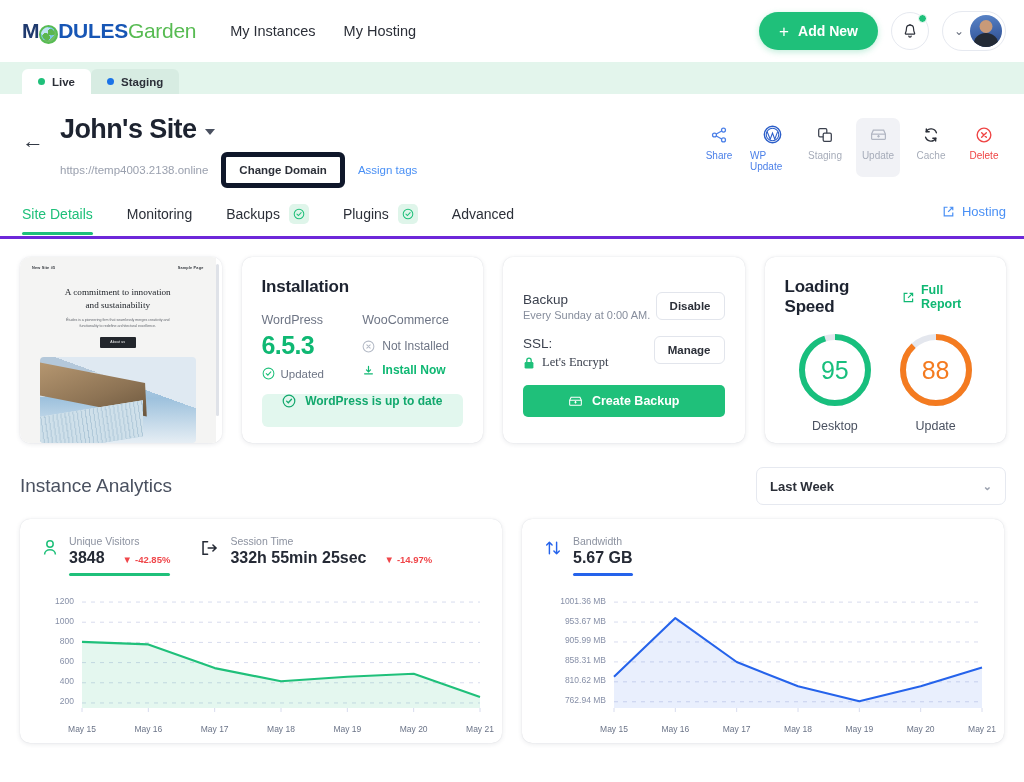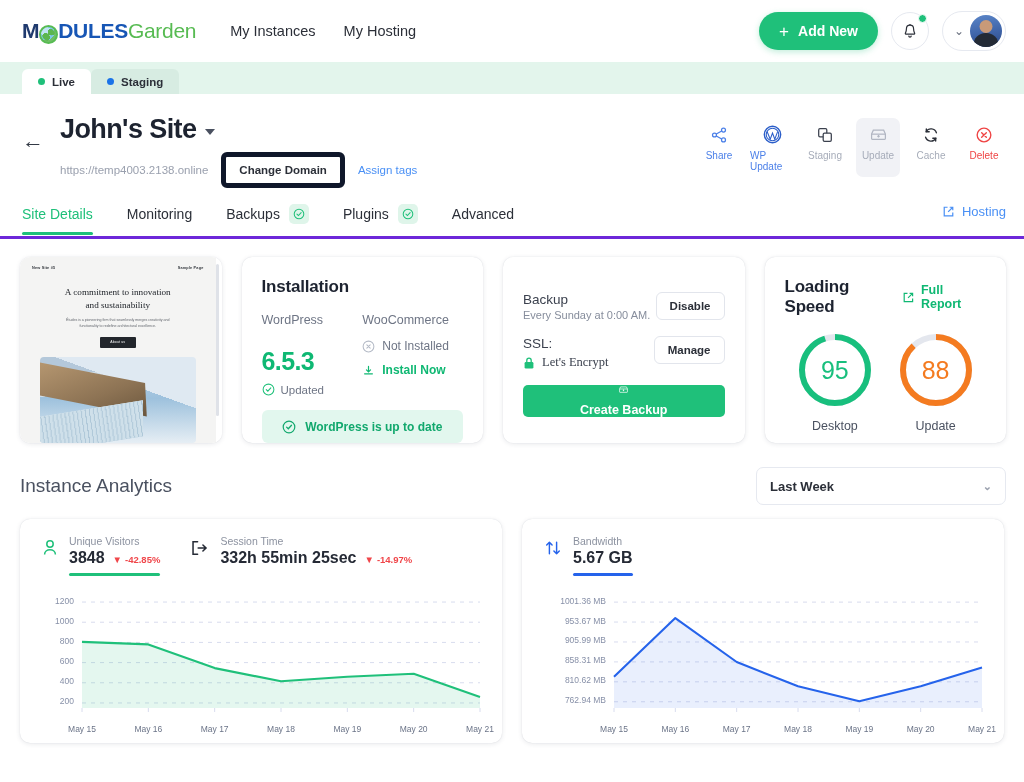--- a/index.html
+++ b/index.html
@@ -216,46 +216,46 @@
   .prev-scroll {
     position: absolute; right: 3px; top: 7px; width: 3px; height: 152px;
     background: #dfe2e8; border-radius: 2px;
   }
 
   
   .inst-card { padding: 20px 20px 18px; height: 186px; }
   .inst-grid { display: flex; margin-top: 16px; }
   .inst-col { width: 50%; }
   .inst-lbl { font-size: 12.5px; color: #6e7585; }
-  .inst-ver { font-size: 25px; font-weight: 700; color: #0fb873; margin-top: 20px; letter-spacing: -0.6px; }
+  .inst-ver { font-size: 25px; font-weight: 700; color: #0fb873; margin-top: 4px; letter-spacing: -0.6px; }
   .inst-note { font-size: 11.5px; color: #6e7585; margin-top: 7px; display: flex; align-items: center; gap: 6px; }
   .inst-state { font-size: 12px; color: #6e7585; margin-top: 12px; display: flex; align-items: center; gap: 7px; }
   .inst-link { font-size: 12px; color: #0fb873; font-weight: 700; margin-top: 10px; display: flex; align-items: center; gap: 7px; cursor: pointer; }
   .uptodate {
     margin-top: 14px; height: 33px; background: #e2f7ee; border-radius: 6px;
-    display: flex; align-items: center; justify-content: center; gap: 9px;
+    display: flex; align-items: flex-start; justify-content: center; gap: 9px;
     font-size: 12px; font-weight: 700; color: #12a86d; cursor: pointer;
   }
 
   
   .sec-card { padding: 20px 20px 18px; height: 186px; }
   .sec-row { display: flex; align-items: flex-start; margin-top: 15px; }
   .sec-row .txt { flex: 1; }
   .sec-t { font-size: 13.5px; color: #3b414e; }
   .sec-s { font-size: 11px; color: #868d9c; margin-top: 2px; }
   .sec-ssl { font-size: 12.5px; color: #3b414e; display: flex; align-items: center; gap: 7px; margin-top: 4px; font-family: Liberation Serif, serif; }
   .sec-btn {
     border: 1px solid #e2e5ec; background: #fff; border-radius: 6px;
     padding: 7px 13px; font-size: 11.5px; font-weight: 700; color: #2b2f38;
     cursor: pointer; font-family: inherit; min-width: 62px;
   }
   .create-bkp {
     margin-top: 15px; height: 32px; background: #1fc07a; border: none; border-radius: 5px;
     width: 100%; color: #fff; font-size: 12.5px; font-weight: 700; cursor: pointer;
-    display: flex; align-items: center; justify-content: center; gap: 9px; font-family: inherit; flex-direction: column;
+    display: flex; align-items: center; justify-content: center; gap: 9px; font-family: inherit;
   }
 
   
   .spd-card { padding: 20px 20px 14px; height: 186px; }
   .spd-head { display: flex; align-items: center; }
   .full-report {
     margin-left: auto; font-size: 12.5px; color: #0fb873; font-weight: 700;
     display: flex; align-items: center; gap: 6px; cursor: pointer;
   }
   .gauges { display: flex; justify-content: space-around; margin-top: 14px; }
@@ -286,21 +286,21 @@
     background: #fff; border-radius: 10px; padding: 16px 14px 8px;
     box-shadow: 0 1px 5px rgba(25,35,65,.10), 0 0 1px rgba(25,35,65,.16);
     height: 224px;
   }
   .chart-card.left { width: 482px; }
   .chart-card.right { width: 482px; }
   .metrics { display: flex; gap: 30px; padding-left: 8px; }
   .metric { display: flex; gap: 11px; align-items: flex-start; }
   .metric .mi { padding-top: 4px; }
   .m-lbl { font-size: 10.5px; color: #8c92a0; }
-  .m-val { font-size: 16px; font-weight: 700; color: #252a35; margin-top: 2px; display: flex; align-items: baseline; gap: 8px; }
+  .m-val { font-size: 16px; font-weight: 700; color: #252a35; margin-top: 2px; display: flex; align-items: baseline; gap: 18px; }
   .m-delta { font-size: 9.5px; color: #f0464a; font-weight: 700; display: flex; align-items: center; gap: 3px; }
   .m-under { height: 2.5px; border-radius: 2px; margin-top: 6px; }
   .plot { position: relative; margin-top: 14px; height: 150px; }
   .plot svg { display: block; }
   .ytick { position: absolute; font-size: 8.5px; color: #8790a8; text-align: right; }
   .xtick { position: absolute; font-size: 8.5px; color: #6b7488; text-align: center; }
 </style>
 </head>
 <body>
 

